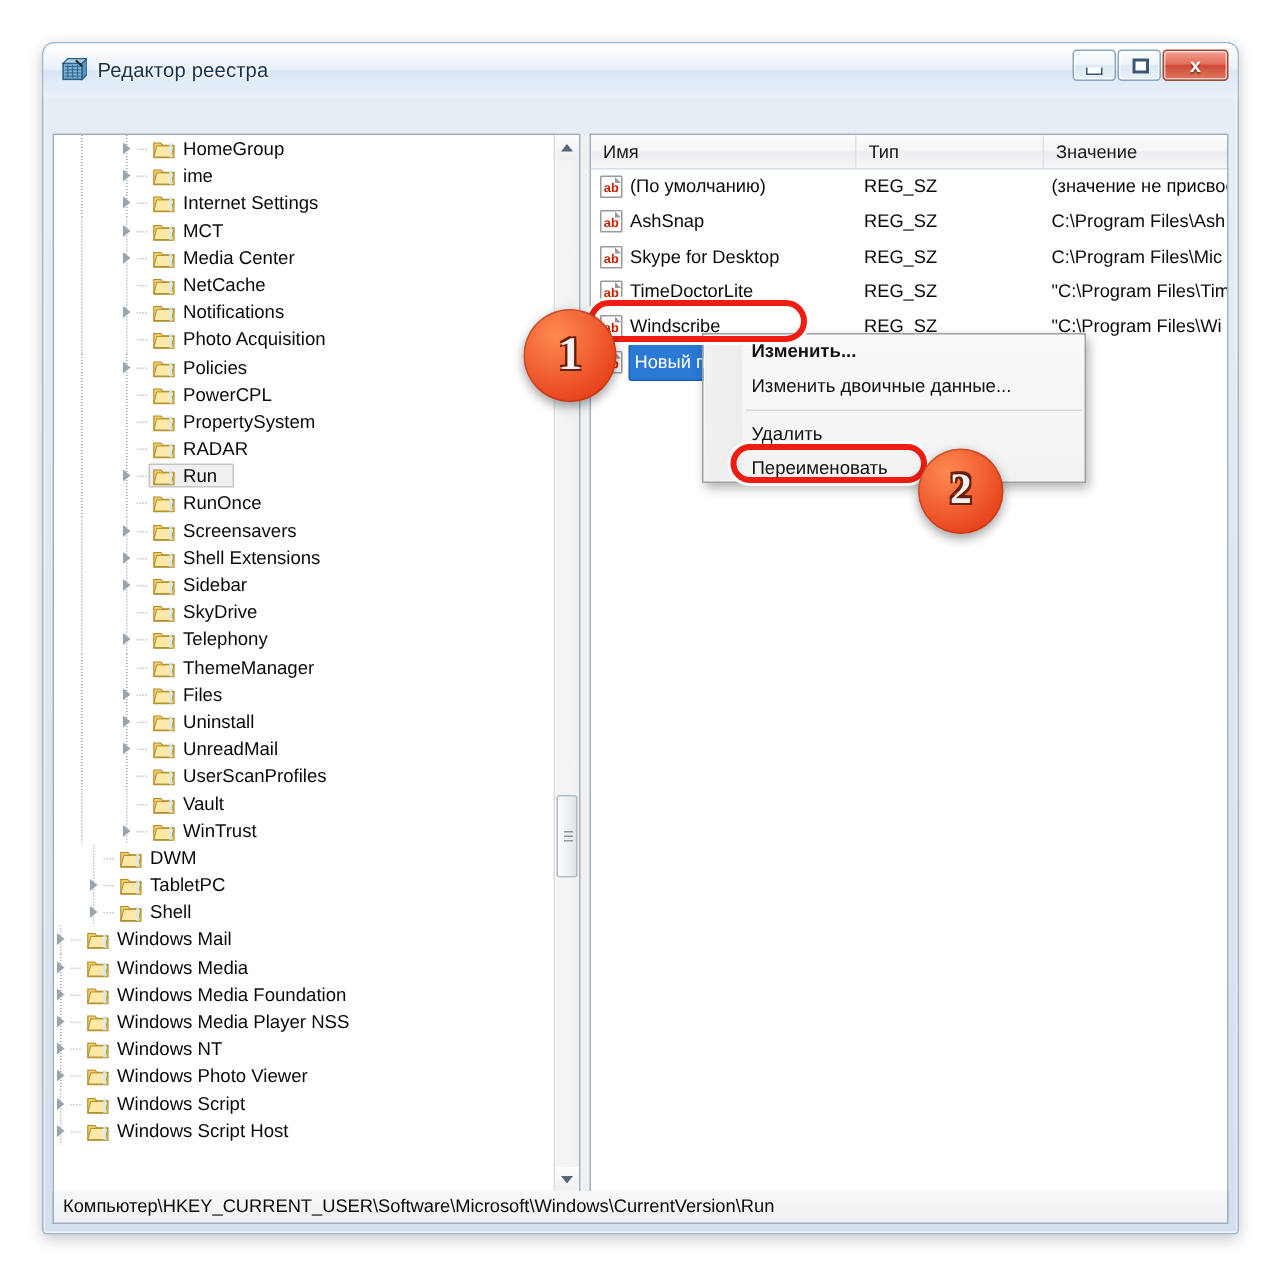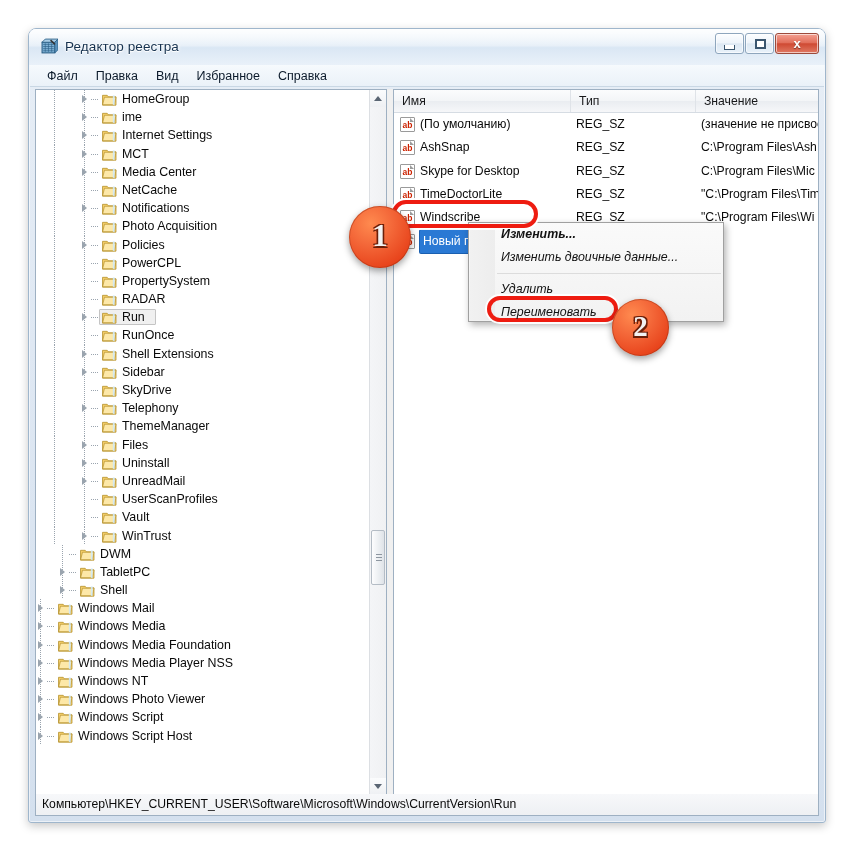--- a/index.html
+++ b/index.html
@@ -202,21 +202,20 @@
     white-space:nowrap;overflow:hidden;
   }
 
   
   .ctxmenu{
     position:absolute;left:468px;top:222px;width:256px;height:100px;
     background:linear-gradient(180deg,#fafafa,#f2f2f2);
     border:1px solid #a0a0a0;
     box-shadow:2px 3px 7px rgba(0,0,0,.3);
     box-sizing:border-box;
-    font-style:italic;
   }
   .ctxmenu:before{
     content:"";position:absolute;left:1px;top:1px;bottom:1px;width:25px;
     background:linear-gradient(90deg,#f1f1f1,#ededed);
   }
   .ctxitem{
     position:relative;height:23px;line-height:23px;padding-left:32px;
     font-size:12.4px;color:#121212;white-space:nowrap;z-index:2;
   }
   .ctxitem.bold{font-weight:bold;}
@@ -269,27 +268,20 @@
       <div class="title-text">Редактор реестра</div>
       <div class="winbtns">
         <div class="wbtn min"></div>
         <div class="wbtn max"></div>
         <div class="wbtn close">
           <span>x</span>
         </div>
       </div>
     </div>
 
-    <div class="menubar">
-      <div class="menuitem">Файл</div>
-      <div class="menuitem">Правка</div>
-      <div class="menuitem">Вид</div>
-      <div class="menuitem">Избранное</div>
-      <div class="menuitem">Справка</div>
-    </div>
 
     <div class="client">
 
       <div class="panes">
 
         <div class="pane pane-left">
           <div class="tree" id="tree-host">
               <div class="trow">
                 <div class="tdots" style="left:18px"></div>
                 <div class="arrow" style="left:44px"></div>
@@ -445,20 +437,32 @@
               <div class="trow">
                 <div class="tdots" style="left:18px"></div>
                 <div class="tdash" style="left:55px"></div>
                 <div class="tdots" style="left:48px"></div>
                 <svg class="folder" style="left:66px" viewBox="0 0 16 14">
   <path d="M0.5 2.5 h5 l1.4 1.6 h8.1 v9 h-14.5 z" fill="#f6cf6a" stroke="#b08b25" stroke-width=".8"></path>
   <path d="M2.6 4.6 h12.4 l-2 8 h-12.4 z" fill="#fde8a8" stroke="#b08b25" stroke-width=".7"></path>
   <rect x="11.6" y="2.6" width="2" height="10.2" fill="#cfe9f7" opacity=".9"></rect>
 </svg>
                 <div class="tlabel" style="left:86px">RunOnce</div>
+              </div>
+              <div class="trow">
+                <div class="tdots" style="left:18px"></div>
+                <div class="arrow" style="left:44px"></div>
+                <div class="tdash" style="left:55px"></div>
+                <div class="tdots" style="left:48px"></div>
+                <svg class="folder" style="left:66px" viewBox="0 0 16 14">
+  <path d="M0.5 2.5 h5 l1.4 1.6 h8.1 v9 h-14.5 z" fill="#f6cf6a" stroke="#b08b25" stroke-width=".8"></path>
+  <path d="M2.6 4.6 h12.4 l-2 8 h-12.4 z" fill="#fde8a8" stroke="#b08b25" stroke-width=".7"></path>
+  <rect x="11.6" y="2.6" width="2" height="10.2" fill="#cfe9f7" opacity=".9"></rect>
+</svg>
+                <div class="tlabel" style="left:86px">Screensavers</div>
               </div>
               <div class="trow">
                 <div class="tdots" style="left:18px"></div>
                 <div class="arrow" style="left:44px"></div>
                 <div class="tdash" style="left:55px"></div>
                 <div class="tdots" style="left:48px"></div>
                 <svg class="folder" style="left:66px" viewBox="0 0 16 14">
   <path d="M0.5 2.5 h5 l1.4 1.6 h8.1 v9 h-14.5 z" fill="#f6cf6a" stroke="#b08b25" stroke-width=".8"></path>
   <path d="M2.6 4.6 h12.4 l-2 8 h-12.4 z" fill="#fde8a8" stroke="#b08b25" stroke-width=".7"></path>
   <rect x="11.6" y="2.6" width="2" height="10.2" fill="#cfe9f7" opacity=".9"></rect>

